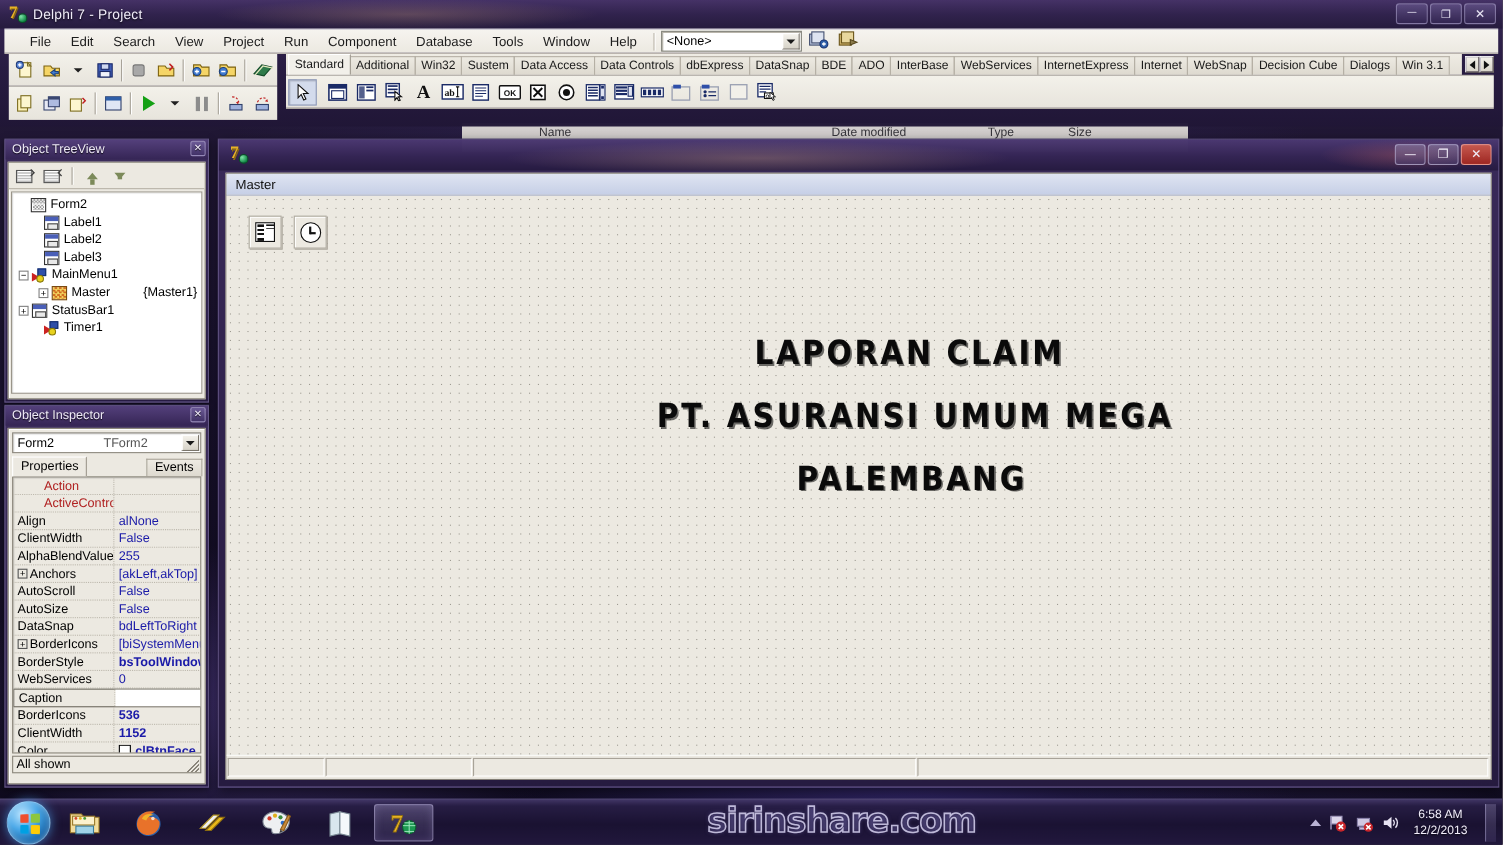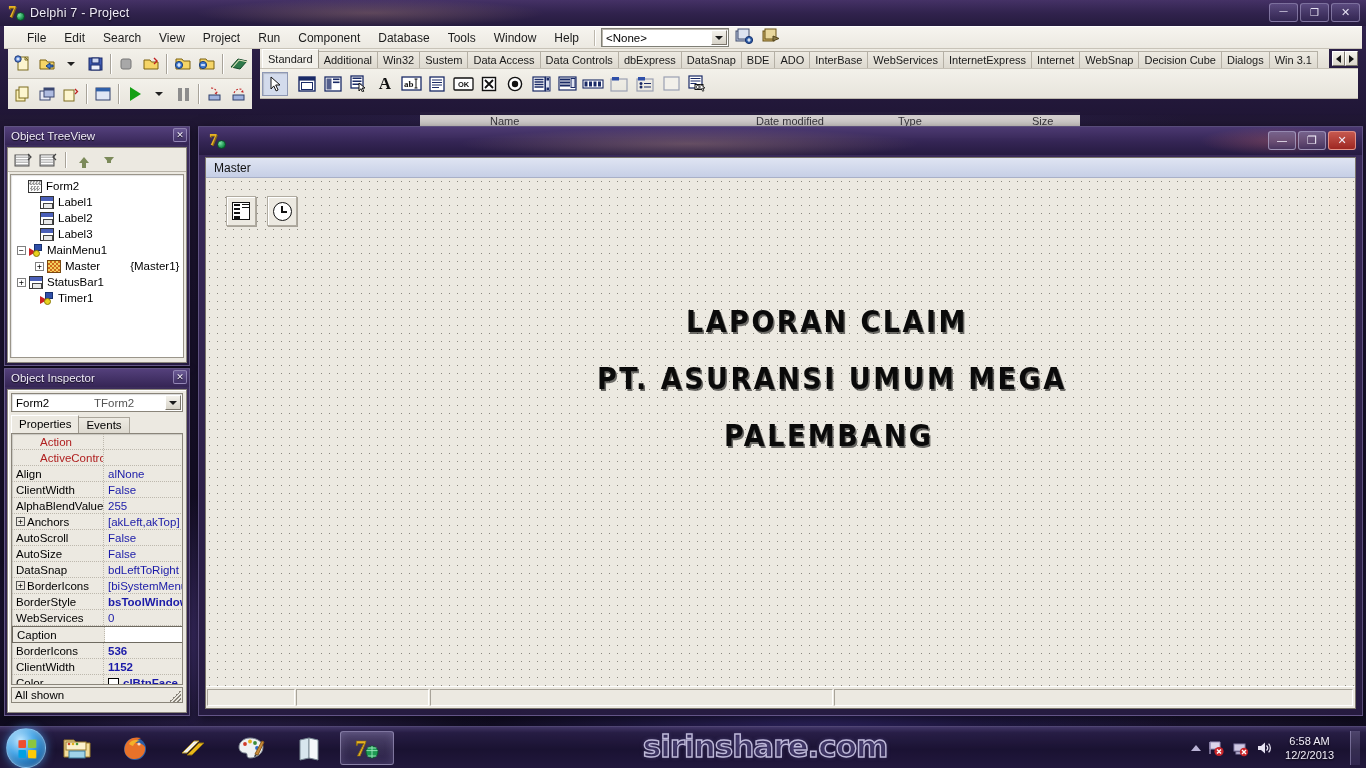--- a/index.html
+++ b/index.html
@@ -241,21 +241,21 @@
   }
   #oi-combo .nm { padding-left:4px; color:#000; }
   #oi-combo .cls { position:absolute; left:82px; color:#555; }
   #oi-combo .arrow {
     position:absolute; right:1px; top:1px; width:16px;height:15px;
     background:linear-gradient(180deg,#f4f2ec,#d7d3c8);
     border:1px solid #fff;border-right-color:#7a756b;border-bottom-color:#7a756b;
     display:flex;align-items:center;justify-content:center;
   }
   #oi-combo .arrow::before{content:"";border-left:4px solid transparent;border-right:4px solid transparent;border-top:4px solid #1a1a1a;}
-  #oi-tabs { display:flex; align-items:flex-end; height:18px; margin:0 3px; }
+  #oi-tabs { display:flex; align-items:flex-end; height:18px; margin:0 3px;justify-content:space-between; }
   .oitab {
     font-size:11.5px; padding:1px 7px 2px; height:16px; line-height:13px;
     background:linear-gradient(180deg,#eeebe3,#ddd9cf);
     border:1px solid #aaa59a; border-bottom:none; margin-right:-1px;
   }
   .oitab.active { background:#ece9e1; height:18px; padding-top:2px;
                   border-color:#fff #9d988d #ece9e1 #fff; z-index:2; position:relative; }
   #oi-grid {
     margin:0 3px; background:#ece9e1; border:1px solid #8a857a;
     box-shadow: inset 1px 1px 1px rgba(0,0,0,.15);
@@ -413,21 +413,21 @@
 </style>
 </head>
 <body>
 
 <div id="desktop"></div>
 
 <div id="explorer-behind">
   <span class="col" style="left:70px">Name</span>
   <span class="col" style="left:336px">Date modified</span>
   <span class="col" style="left:478px">Type</span>
-  <span class="col" style="left:612px">Size</span>
+  <span class="col" style="left:551px">Size</span>
 </div>
 
 <div id="ide-window">
 
   <div id="ide-titlebar">
     <div class="delphi-logo">
       <span class="seven">7</span>
         <span class="globe"></span>
     </div>
     <span id="ide-title-text">Delphi 7 - Project</span>

